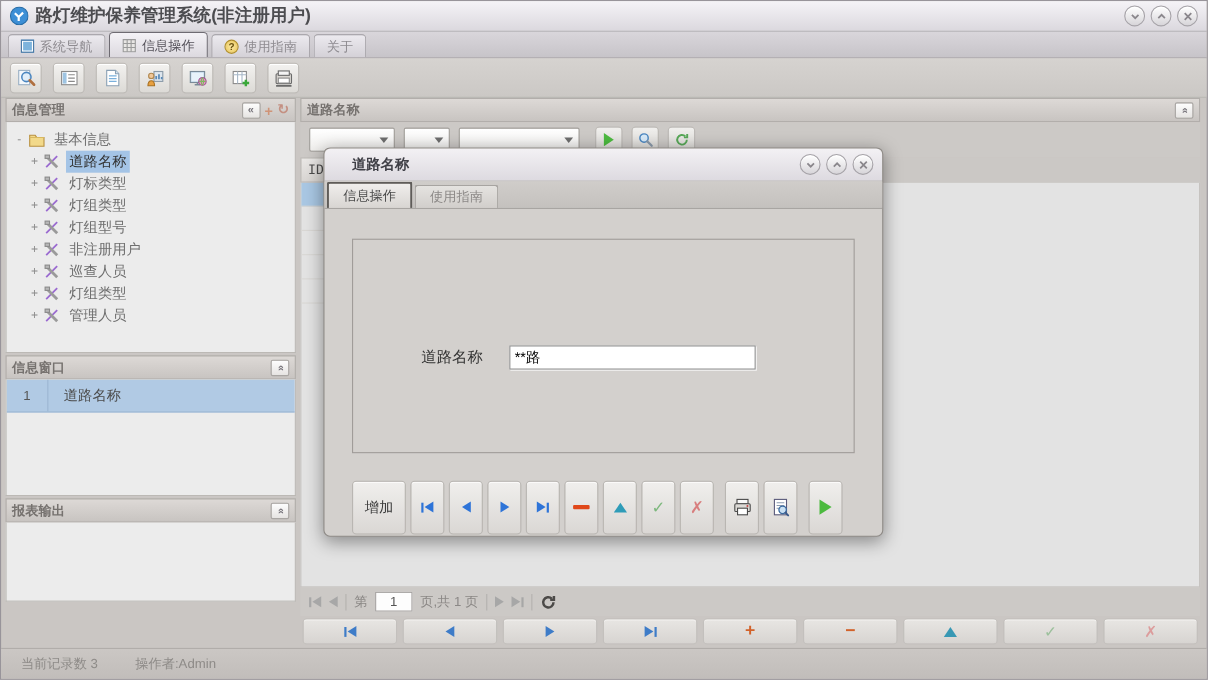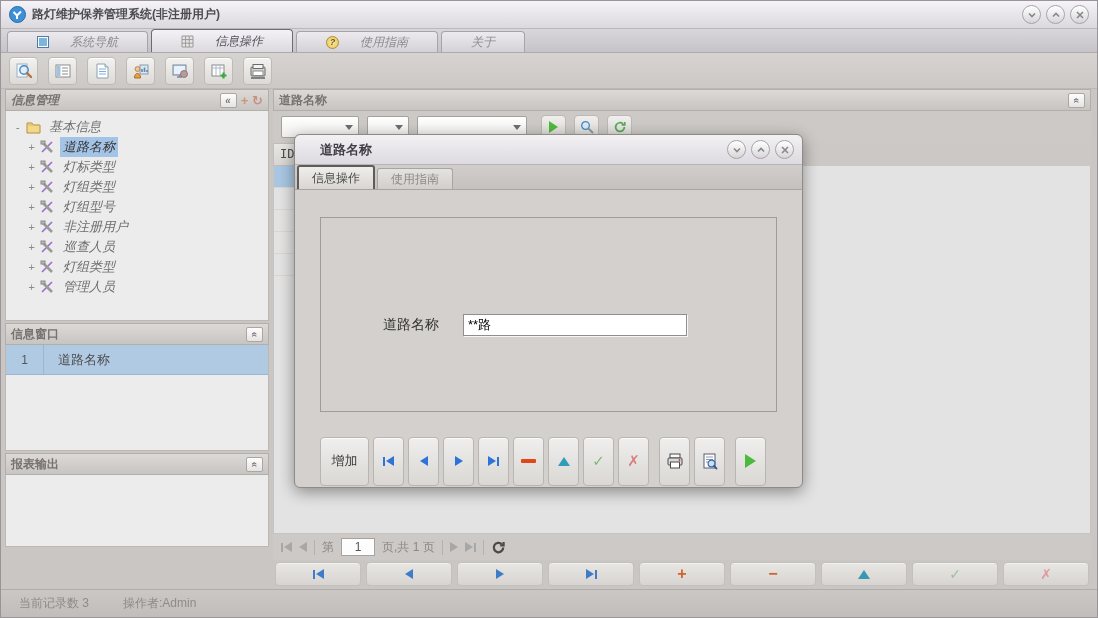--- a/index.html
+++ b/index.html
@@ -4,32 +4,32 @@
 <style>
   * { margin:0; padding:0; box-sizing:border-box; }
   html,body { width:1098px; height:618px; overflow:hidden; }
   body { font-family:"Liberation Sans","DejaVu Sans",sans-serif; background:#cac6c3; position:relative;
          border:1px solid #98949a; }
 
   
   .titlebar { position:absolute; left:0; top:0; width:100%; height:28px;
     background:linear-gradient(#f5f3f7,#dbd8de); border-bottom:1px solid #bab7bd;
     display:flex; align-items:center; padding:0 8px; }
-  .titlebar .ttl { font-size:12px; font-weight:bold; color:#4c4c50; margin-left:6px; flex:1; }
+  .titlebar .ttl { font-size:16px; font-weight:bold; color:#4c4c50; margin-left:6px; flex:1; }
   .winbtn { width:19px; height:19px; border-radius:50%; margin-left:5px;
     background:linear-gradient(#ffffff,#d7d5d9); border:1px solid #a6a3a8;
     display:flex; align-items:center; justify-content:center; box-shadow:inset 0 1px 0 #fff; }
 
   
   .tabbar { position:absolute; left:0; top:28px; width:100%; height:24px;
     background:linear-gradient(#d9d6db,#c7c4c9); border-bottom:1px solid #aeabb0;
     display:flex; align-items:flex-end; padding-left:6px; }
-  .mtab { height:21px; display:flex; align-items:center; gap:21px; padding:0 29px;
+  .mtab { height:21px; display:flex; align-items:center; gap:5px; padding:0 11px;
     font-size:12px; color:#8e8b90; background:linear-gradient(#eceaef,#d4d1d7);
-    border:1px solid #a7a4a9; border-bottom:none; border-radius:4px 4px 0 0; margin-right:3px;font-style:italic; }
+    border:1px solid #a7a4a9; border-bottom:none; border-radius:4px 4px 0 0; margin-right:3px; }
   .mtab.active { height:23px; color:#55525a; border-color:#6e6b72;
     background:linear-gradient(#f4f2f6,#dcd9df); }
   .ic-square { width:12px; height:12px; background:#7db3dc; border:1px solid #4d7ba6;
     box-shadow:inset 0 0 0 1px #fff; }
   .ic-help { width:13px; height:13px; border-radius:50%; background:radial-gradient(#fbe9a6,#e8c353);
     border:1px solid #b08f2e; color:#6b5310; font-size:9px; font-weight:bold; line-height:11px; text-align:center; }
 
   
   .main-toolbar { position:absolute; left:0; top:52px; width:100%; height:36px;
     background:linear-gradient(#d6d3d0,#cbc8c5); border-bottom:1px solid #bbb8b5;
@@ -255,21 +255,21 @@
       <rect x="2" y="5" width="14" height="9" rx="1" fill="#d8d5d0" stroke="#6a6a6a"></rect>
       <rect x="4" y="2.5" width="10" height="4" fill="#f4f4f4" stroke="#6a6a6a"></rect>
       <rect x="4" y="9" width="10" height="4.5" fill="#fff" stroke="#8a8a8a"></rect>
       <path d="M2 16h14" stroke="#6a6a6a" stroke-width="1.6"></path>
     </svg>
   </div>
 </div>
 
 <div class="sidebar">
 
-  <div class="panel" style="top:0;font-style:italic;">
+  <div class="panel" style="top:0;">
     <div class="panel-hd">
       <span>信息管理</span>
       <span class="sp"></span>
       <div class="hd-box">«</div>
       <span class="hd-glyph" style="color:#cf9478;">+</span>
       <span class="hd-glyph" style="color:#c49082;">↻</span>
     </div>
     <div class="panel-body" style="height:210px;">
       <div class="tree">
         <div class="trow">

